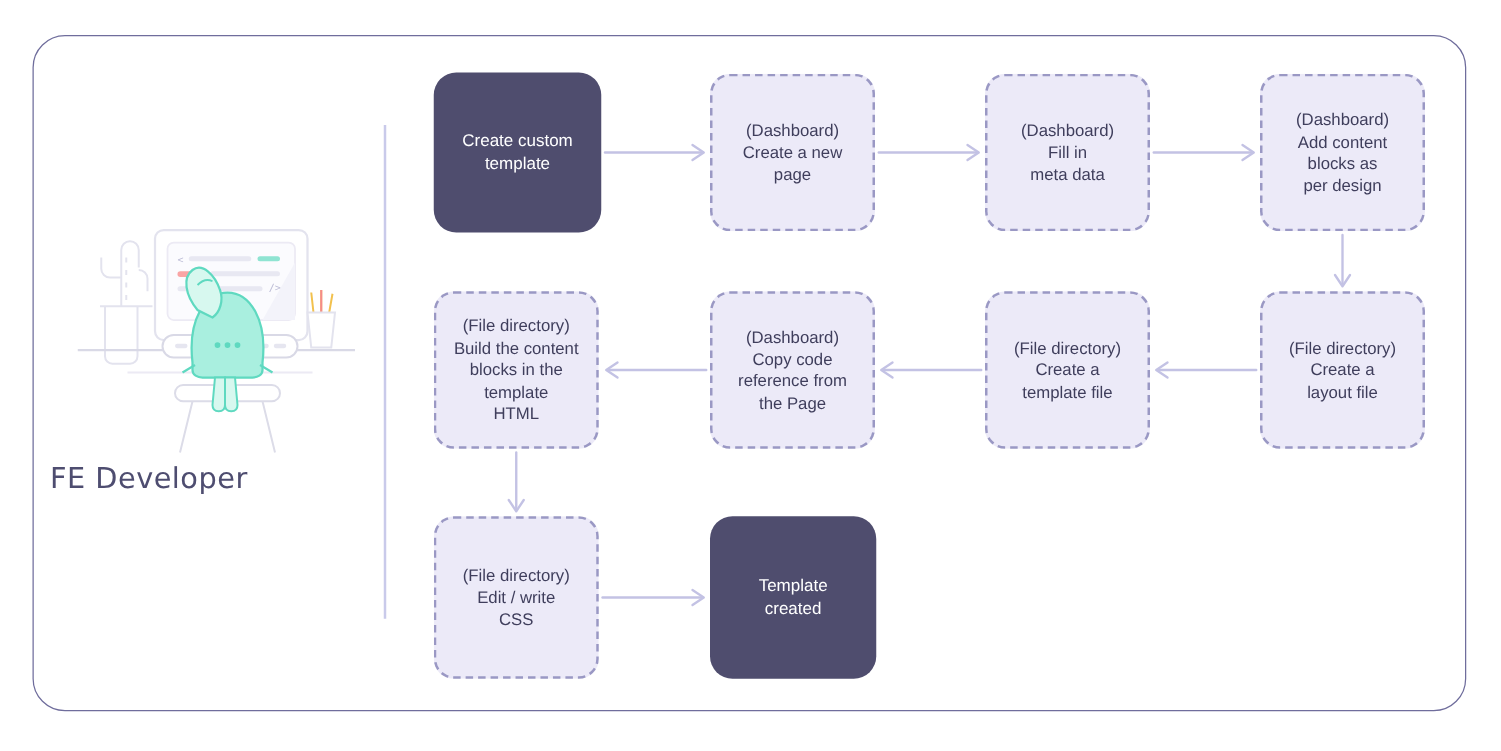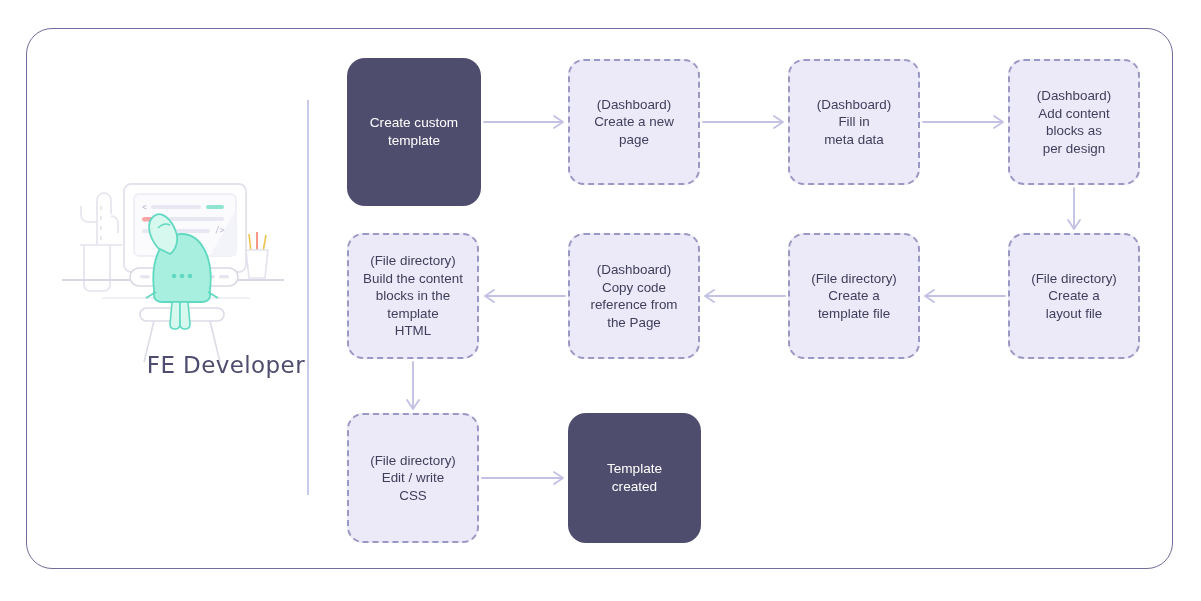--- a/index.html
+++ b/index.html
@@ -48,23 +48,23 @@
   #illustration {
     position: absolute;
     left: 22px;
     top: 110px;
     width: 230px;
     height: 200px;
   }
   #persona-label {
     position: absolute;
     left: 0px;
-    top: 292px;
+    top: 310px;
     width: 265px;
-    text-align: right;
+    text-align: left;
     font-size: 23px;
     letter-spacing: 0.4px;
     color: #4e4d70;
     font-family: "DejaVu Sans", sans-serif;
   }
   
   #flow {
     position: absolute;
     left: 0;
     top: 0;
@@ -212,21 +212,21 @@
       <path d="M413 362 V408"></path>
       <path d="M407 400 L413 409 L419 400"></path>
 
       <path d="M482 478 H562"></path>
       <path d="M554 472 L563 478 L554 484"></path>
     </g>
   </svg>
 
   <div id="flow">
 
-    <div class="node terminal" style="left:347px; top:58px; width:134px; height:148px;">
+    <div class="node terminal" style="left:347px; top:58px; width:134px; height:128px;">
       <span class="ntext">Create custom
 template</span>
     </div>
 
     <div class="node process" style="left:568px; top:59px; width:132px; height:126px;">
       <span class="ntext">(Dashboard)
 Create a new
 page</span>
     </div>
 

